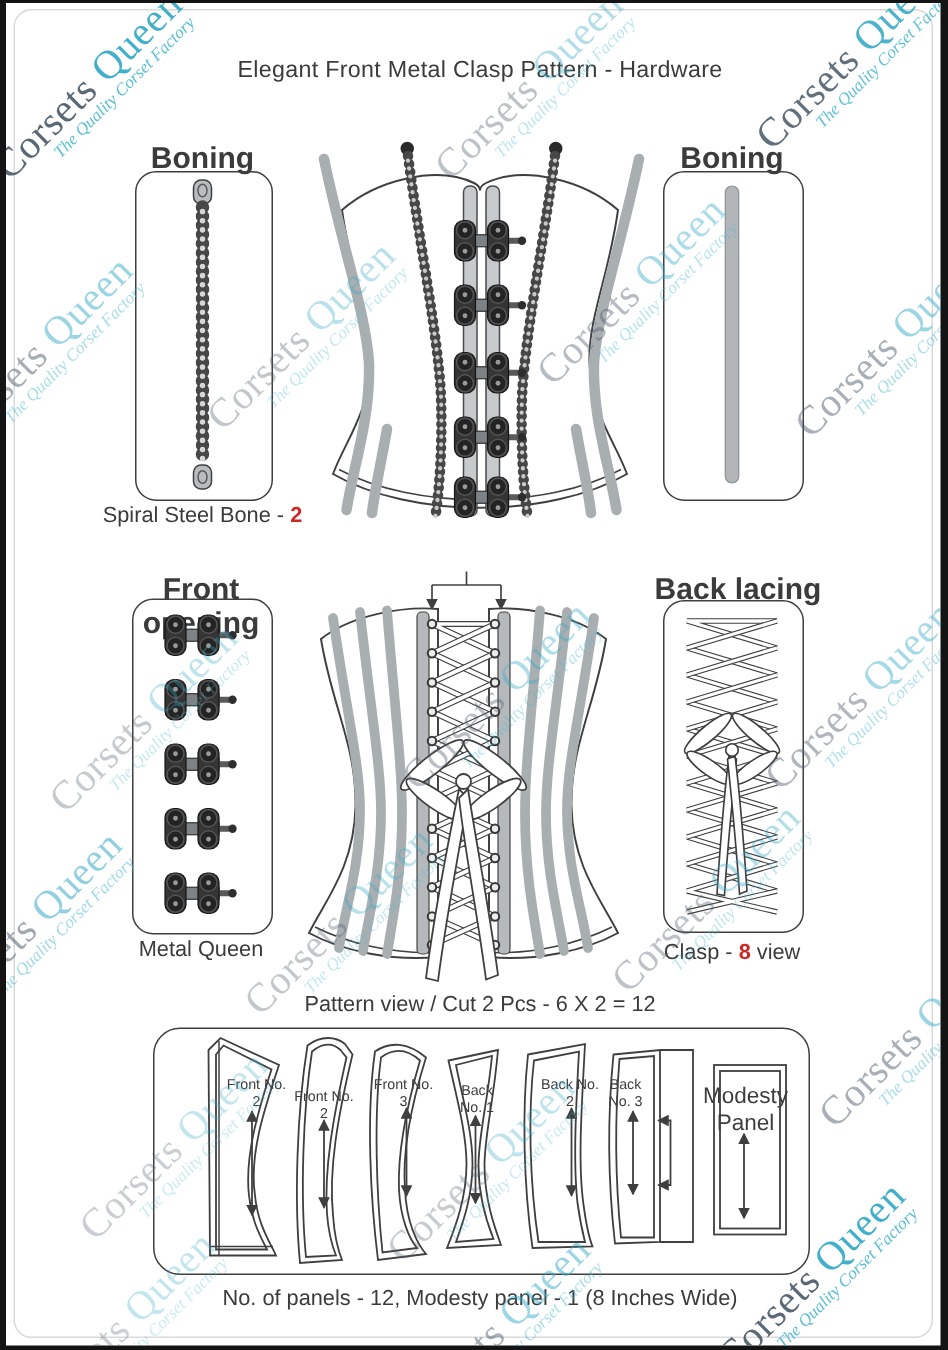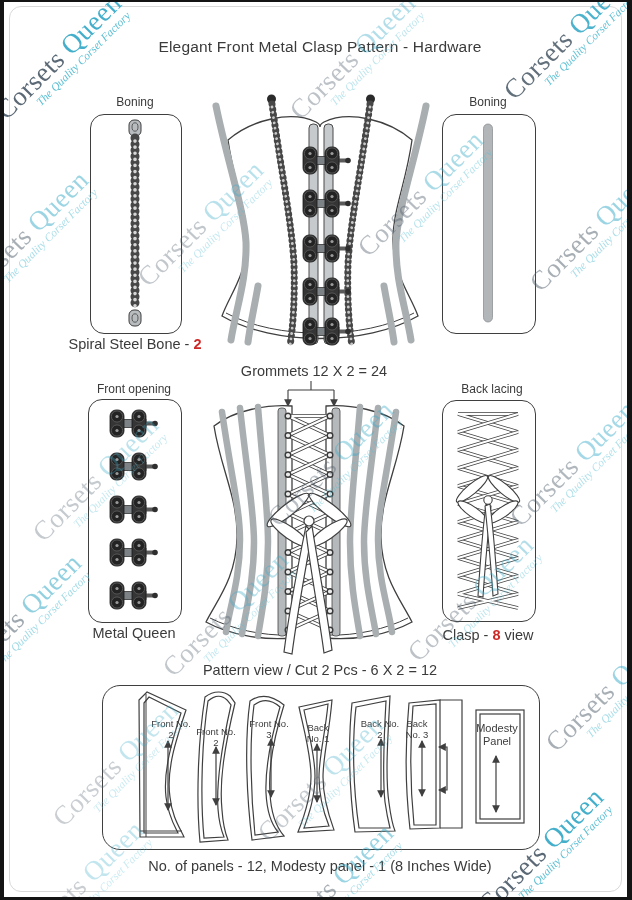--- a/index.html
+++ b/index.html
@@ -7,21 +7,21 @@
     position:relative;width:632px;height:900px;margin:0 auto;
     background:#ffffff;box-sizing:border-box;overflow:hidden;
     border-style:solid;border-color:#141414;border-width:2px 5px 3px 4px;
     font-family:"Liberation Sans",sans-serif;color:#3b3b3b;
   }
   .inner-frame{position:absolute;left:5px;top:4px;right:5px;bottom:5px;
     border:1px solid #d9d9d9;border-radius:12px;pointer-events:none;}
   
   .t{position:absolute;text-align:center;color:#3b3b3b;}
   .title{left:0;top:36px;width:632px;font-size:15.5px;letter-spacing:.2px;}
-  .sec-label{font-size:12px;}
+  .sec-label{font-size:20px;font-weight:bold;}
   .caption{font-size:14.5px;}
   .red{color:#cc2926;font-weight:bold;}
   .note{font-size:14.5px;}
   .piece-label{position:absolute;font-size:9.5px;line-height:1.18;text-align:center;color:#3d3d3d;}
   
   .rbox{position:absolute;border:1.5px solid #3f3f3f;border-radius:14px;background:transparent;}
   
   .wm-layer{position:absolute;inset:0;z-index:6;pointer-events:none;}
   .wm{position:absolute;transform:translate(-50%,-50%) rotate(-45deg);
       text-align:center;white-space:nowrap;}
@@ -106,21 +106,20 @@
     </g>
     <g>
       <use href="#claspdef" transform="translate(107,53)"></use>
       <use href="#claspdef" transform="translate(107,96)"></use>
       <use href="#claspdef" transform="translate(107,141)"></use>
       <use href="#claspdef" transform="translate(107,184)"></use>
       <use href="#claspdef" transform="translate(107,224)"></use>
     </g>
   </svg>
 
-  <div class="t note" style="left:150px;top:361px;width:320px;">Grommets 12 X 2 = 24</div>
 
   <svg class="art" style="left:180px;top:378px;" width="250" height="290" viewBox="0 0 250 290">
     <defs>
       <marker id="ahb" viewBox="0 0 8 8" refX="7" refY="4" markerWidth="7" markerHeight="7" orient="auto-start-reverse">
         <path d="M0 0 L8 4 L0 8 Z" fill="#3f3f3f"></path>
       </marker>
     </defs>
     <g stroke="#3f3f3f" stroke-width="1.1" fill="none">
       <path d="M127 1 L127 10"></path>
       <path d="M104 10 L150 10"></path>
@@ -271,21 +270,21 @@
       </g>
     </g>
   </svg>
 
   <div class="piece-label" style="left:147px;top:716px;width:40px;">Front No. 2</div>
   <div class="piece-label" style="left:192px;top:724px;width:40px;">Front No. 2</div>
   <div class="piece-label" style="left:245px;top:716px;width:40px;">Front No. 3</div>
   <div class="piece-label" style="left:296px;top:720px;width:36px;">Back No. 1</div>
   <div class="piece-label" style="left:356px;top:716px;width:40px;">Back No. 2</div>
   <div class="piece-label" style="left:395px;top:716px;width:36px;">Back No. 3</div>
-  <div class="piece-label" style="left:464px;top:720px;width:58px;font-size:11px;">Modesty Panel</div>
+  <div class="piece-label" style="left:464px;top:720px;width:58px;font-size:15px;">Modesty Panel</div>
 
   <div class="t note" style="left:0;top:856px;width:632px;">No. of panels - 12, Modesty panel - 1 (8 Inches Wide)</div>
 
   <div class="wm-layer">
     <div class="wm" style="left:58px;top:58px;opacity:.95;">
         <div class="wm-brand"><span class="wm-corsets">Corsets</span> <span class="wm-queen">Queen</span></div>
         <div class="wm-tagline">The Quality Corset Factory</div>
       </div>
     <div class="wm" style="left:352px;top:58px;opacity:.38;">
         <div class="wm-brand"><span class="wm-corsets">Corsets</span> <span class="wm-queen">Queen</span></div>

